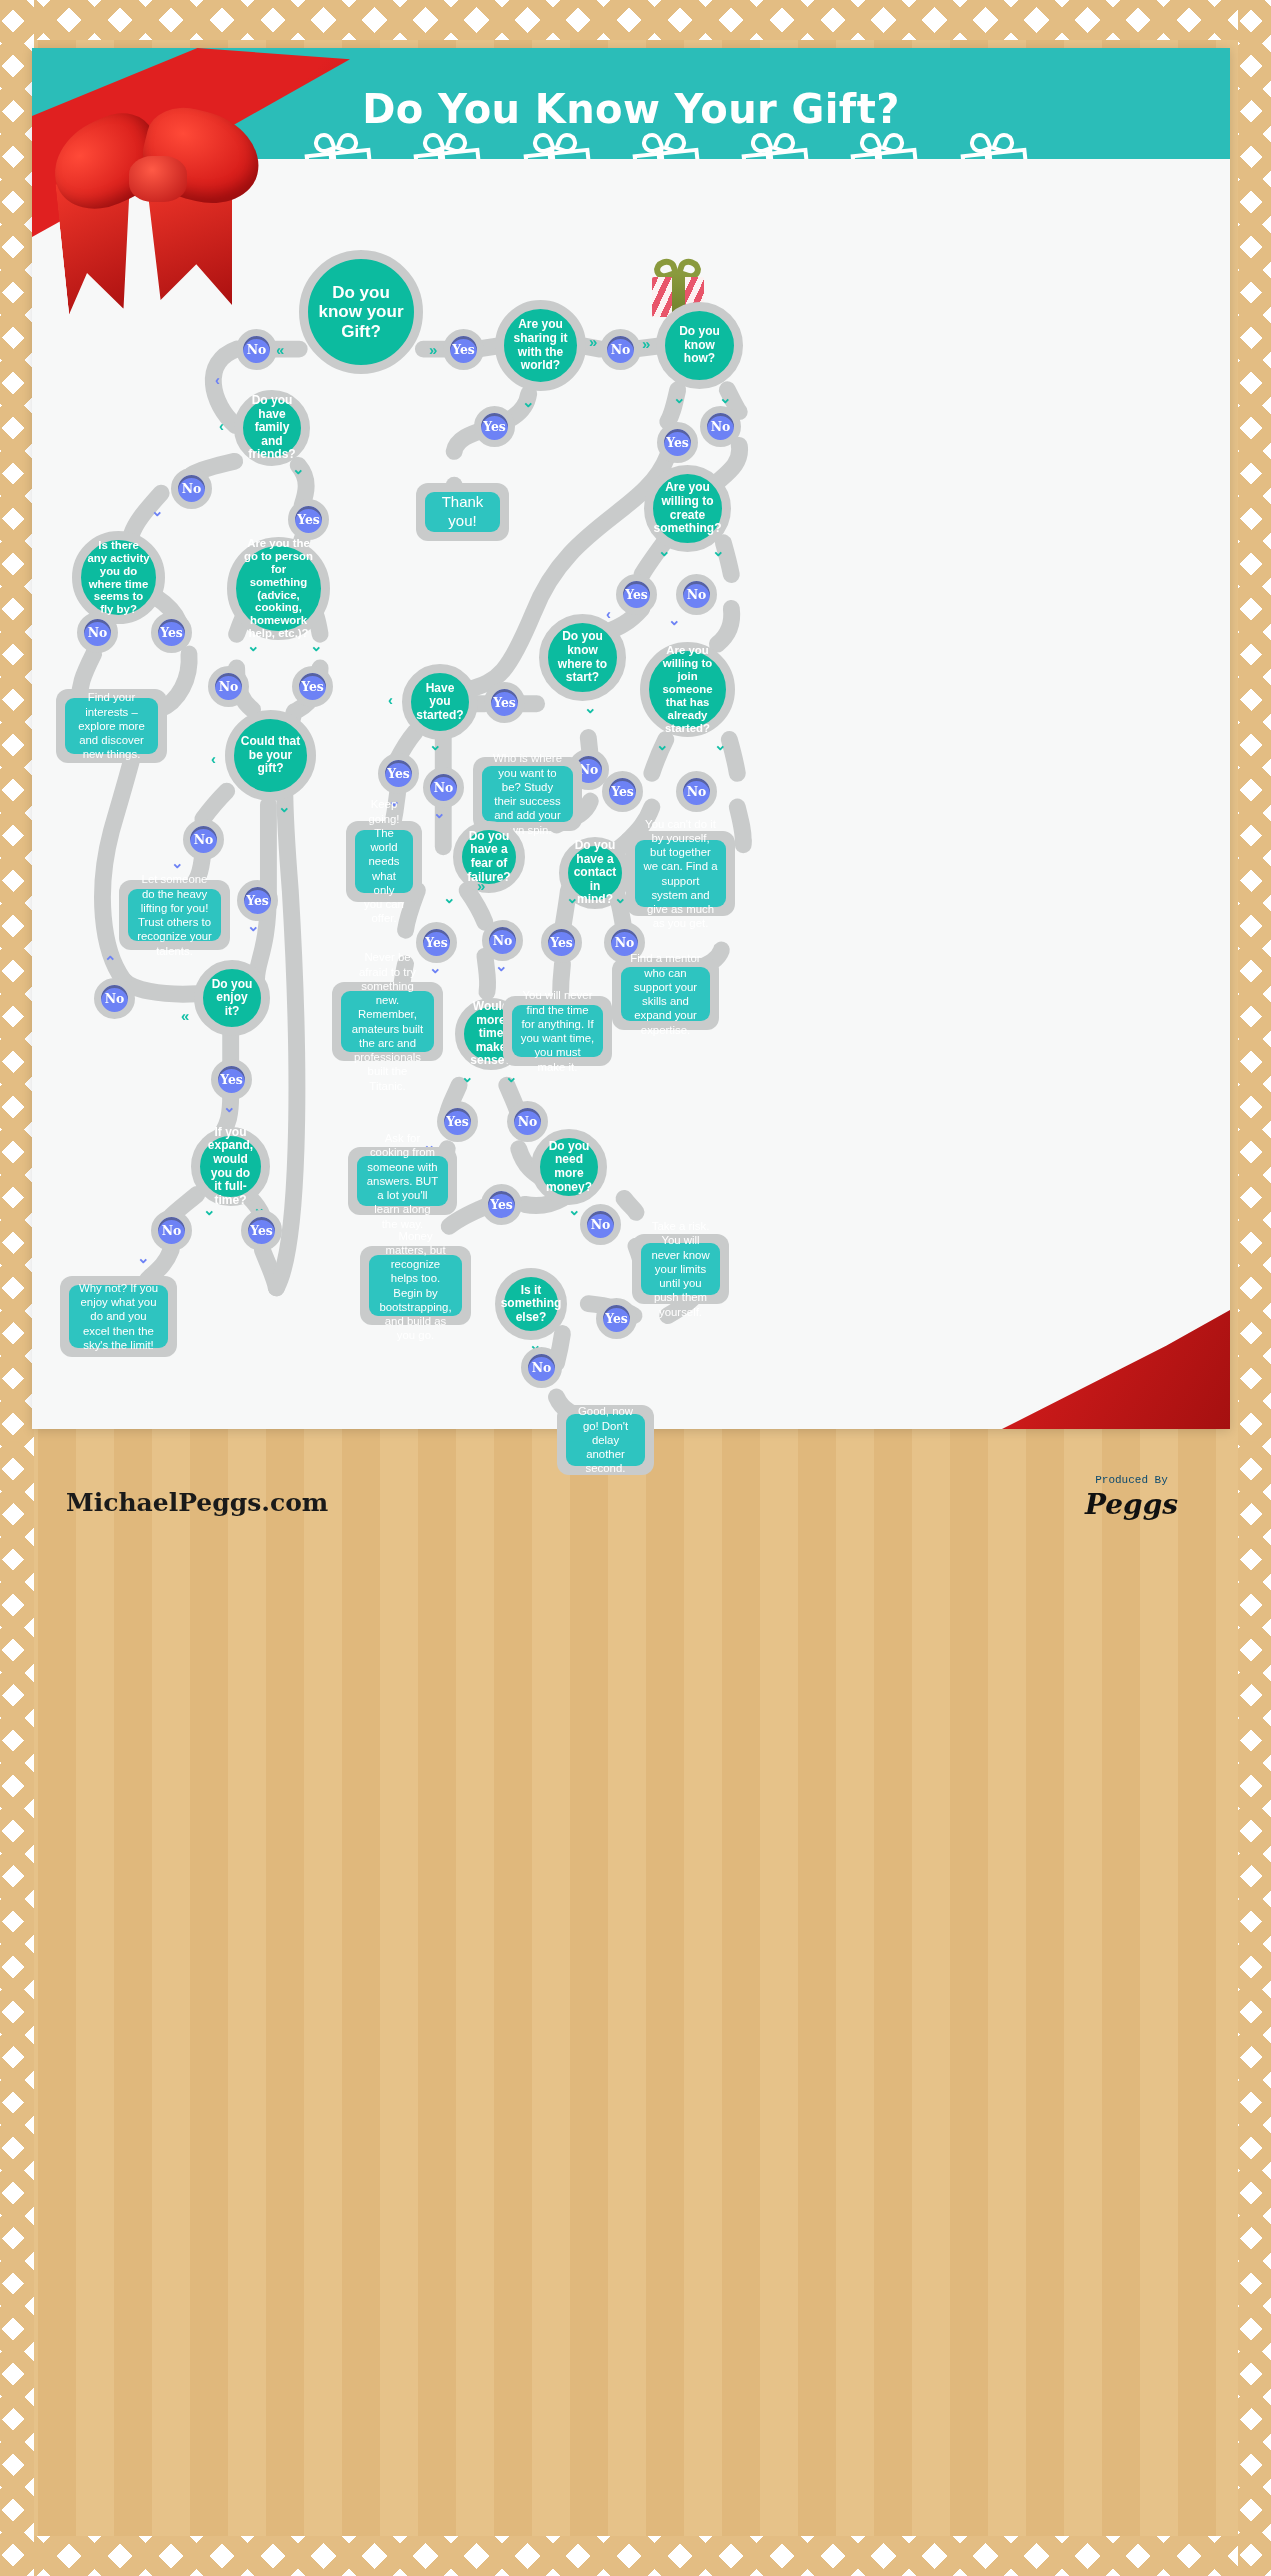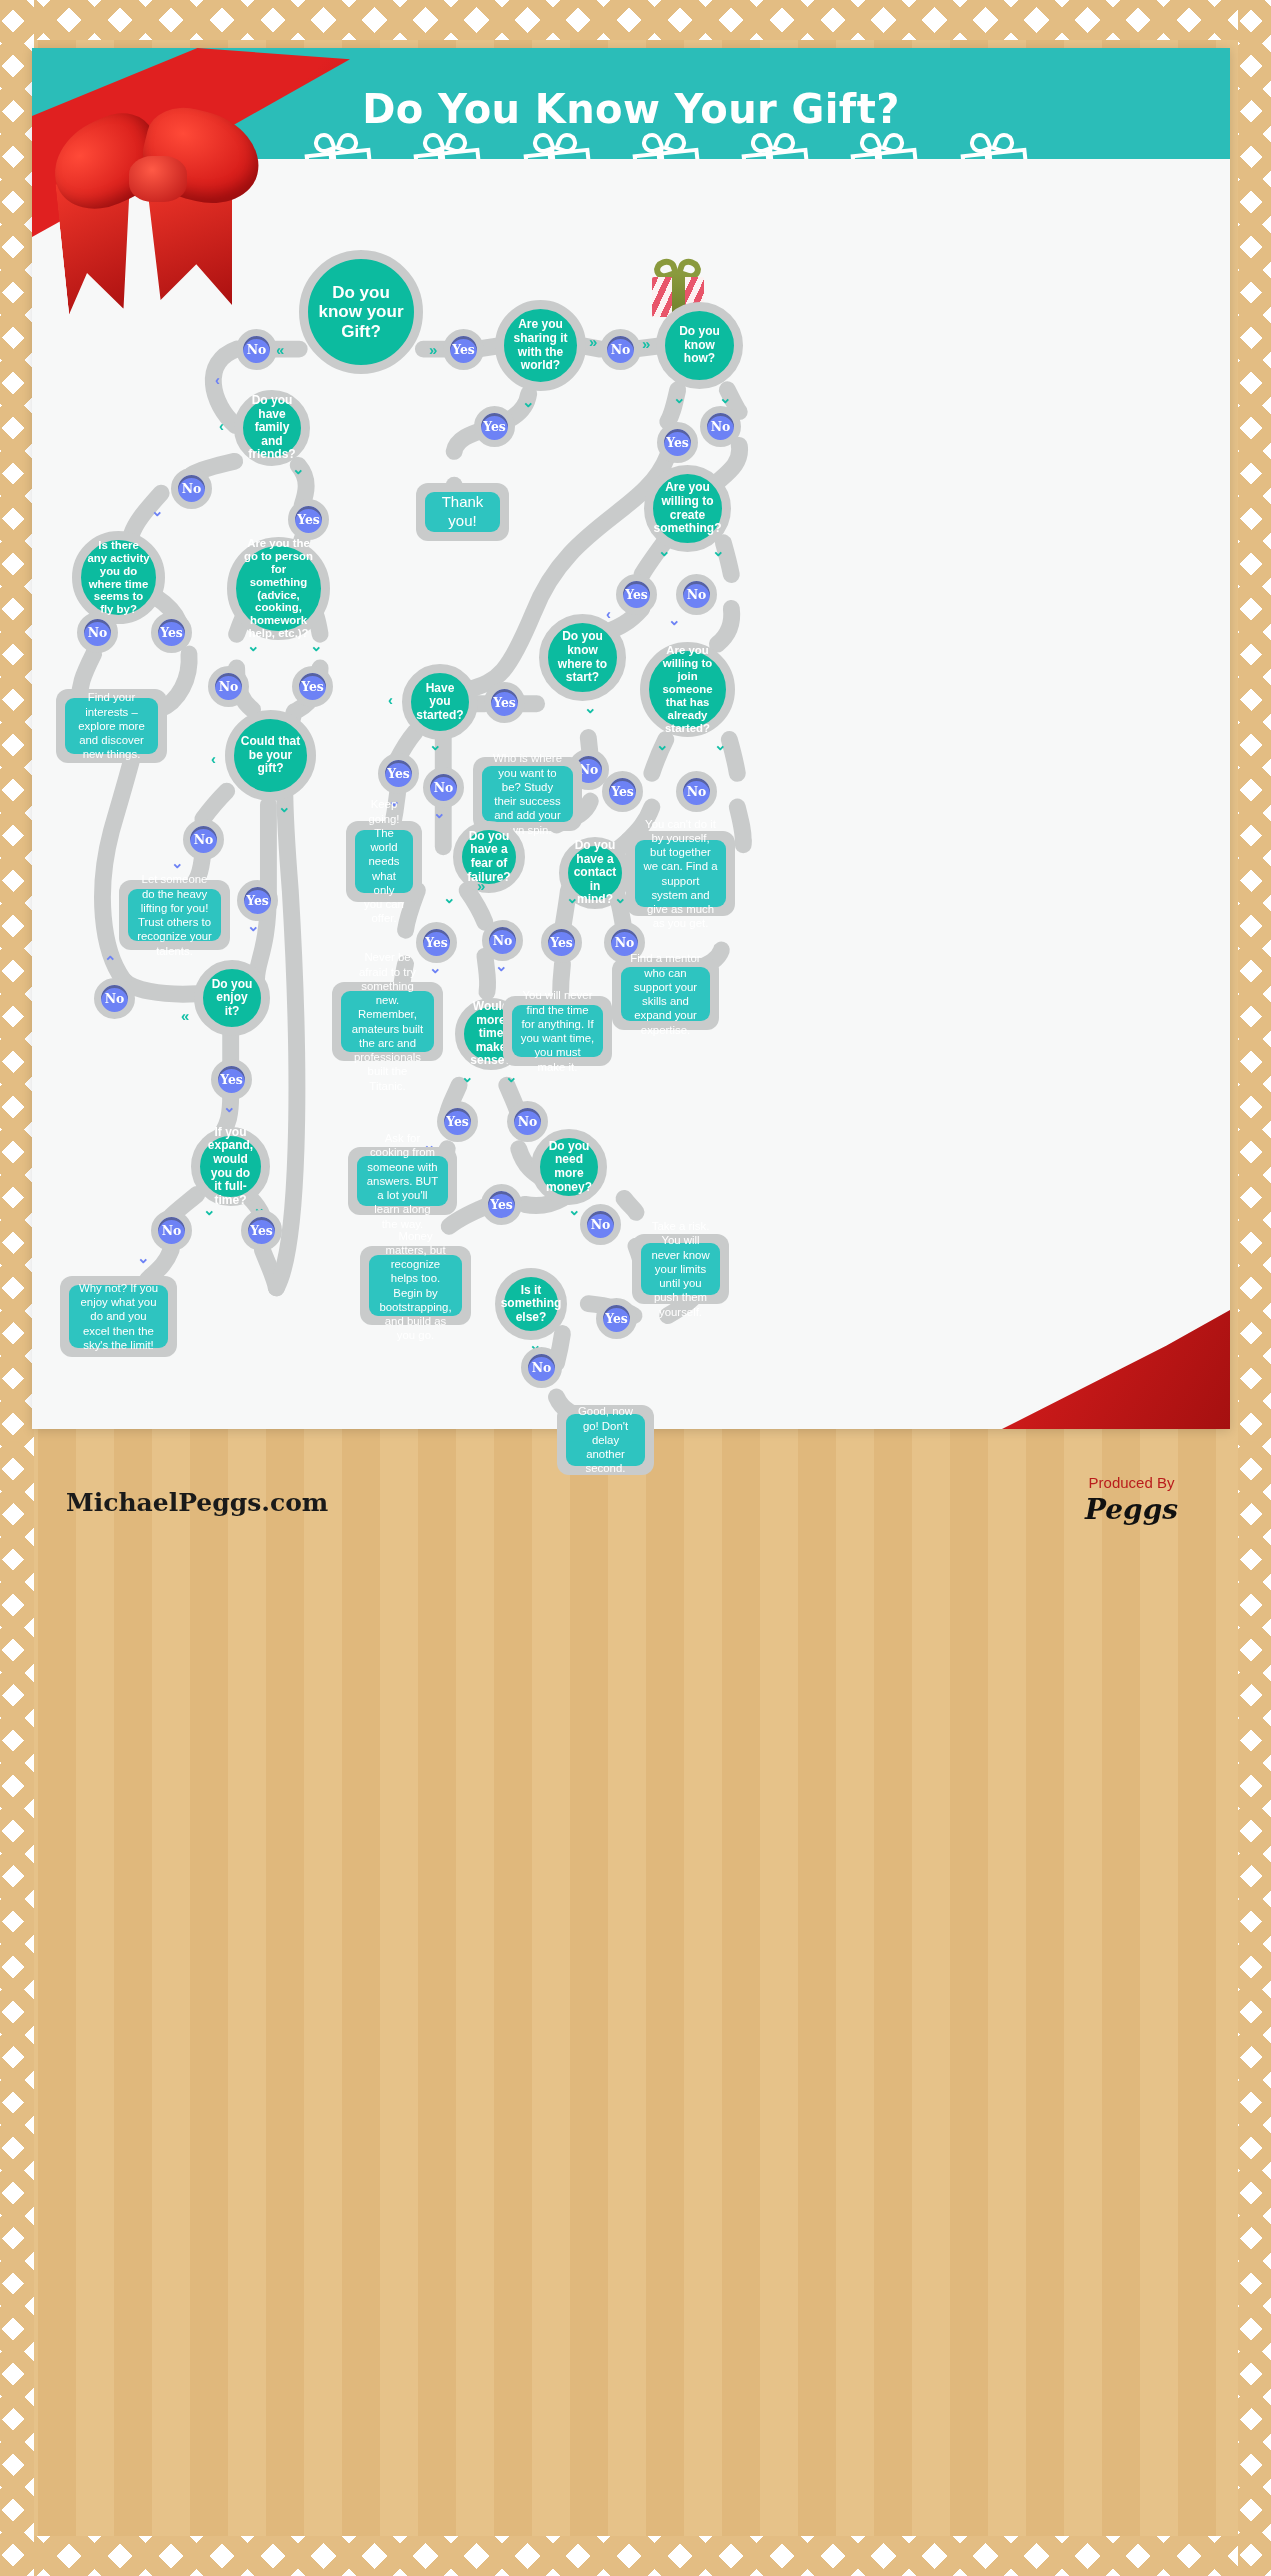--- a/index.html
+++ b/index.html
@@ -224,21 +224,21 @@
     position:absolute; left:0; top:1460px; width:1272px; height:119px;
   }
   .brand{
     position:absolute; left:66px; top:28px;
     font-size:25px; font-weight:bold; color:#1a1a1a;
     font-family:"DejaVu Serif", serif;
   }
   .produced{
     position:absolute; right:66px; top:14px; width:149px; text-align:center;
   }
-  .produced .lbl{ font-size:15px; color:#b91c1c; font-family:Liberation Sans, sans-serif; }
+  .produced .lbl{ font-size:11px; color:#0c4a6e; font-family:Liberation Mono, monospace; }
   .produced .logo{
     font-size:28px; font-style:italic; font-weight:bold; color:#111;
     font-family:"DejaVu Serif", serif; margin-top:2px;
   }
 </style>
 </head>
 <body>
 
 <div class="frame-bg"></div>
 <div class="torn-top">

